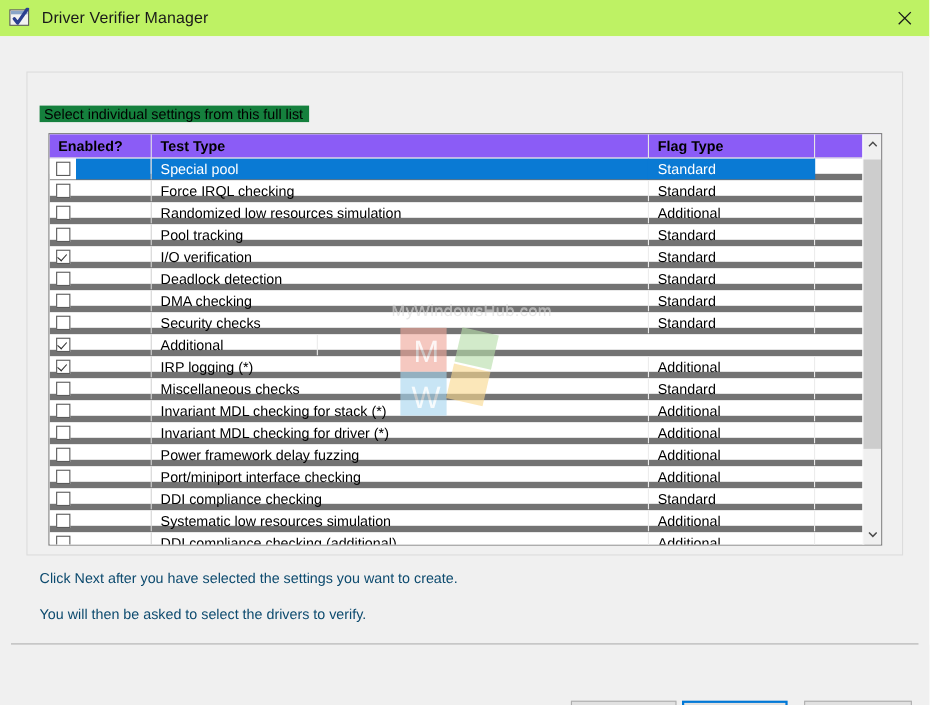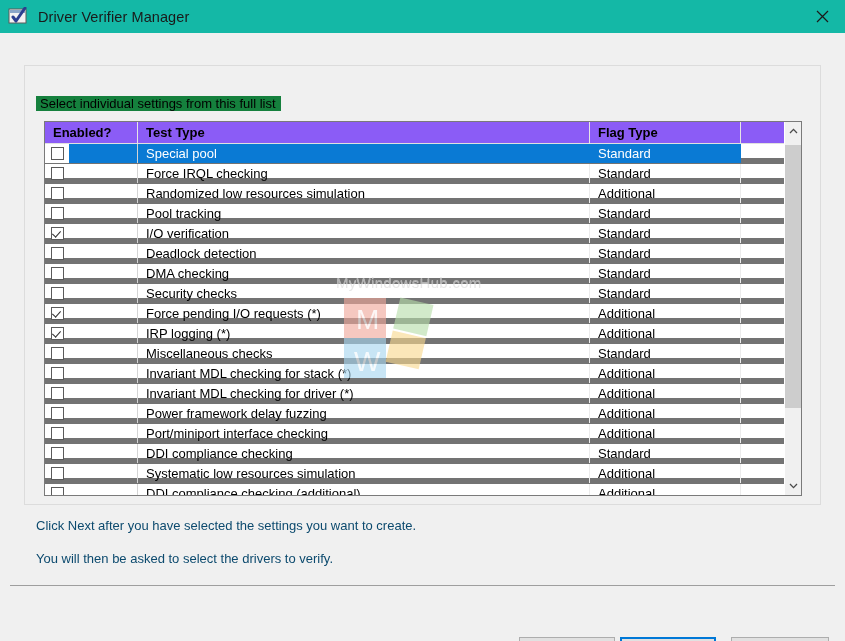--- a/index.html
+++ b/index.html
@@ -13,21 +13,21 @@
     font-family: "Liberation Sans", sans-serif;
     font-size: 13px;
     color: #000000;
     overflow: hidden;
     position: relative;
   }
 
   
   .titlebar {
     height: 33px;
-    background: #14b8a6;
+    background: #bef264;
     display: flex;
     align-items: center;
     position: relative;
     border-bottom: 1px solid #ffffff;
   }
   .titlebar-icon {
     width: 22px;
     height: 19px;
     margin-left: 8px;
     margin-right: 8px;
@@ -211,21 +211,21 @@
     top: 23px;
     width: 17px;
     height: 263px;
     background: #cdcdcd;
   }
   .sb-track { position:absolute; left:0; top:18px; width:17px; bottom:18px; background:#f0f0f0; }
 
   
   .watermark {
     position: absolute;
-    left: 336px;
+    left: 356px;
     top: 241px;
     width: 150px;
     height: 105px;
     pointer-events: none;
     opacity: 0.62;
   }
   .wm-text {
     position: absolute;
     left: 0; top: 0;
     font-size: 15px;
@@ -382,21 +382,20 @@
             <span class="checkbox"></span>
           </div>
           <div class="cell col-tt">Security checks</div>
           <div class="cell col-ft">Standard</div>
           <div class="cell col-pad"></div>
         </div>
         <div class="lv-row">
           <div class="cell col-en">
             <span class="checkbox checked"></span>
           </div>
-          <div class="cell col-tt">Force pending I/O requests (*)</div>
           <div class="cell col-ft">Additional</div>
           <div class="cell col-pad"></div>
         </div>
         <div class="lv-row">
           <div class="cell col-en">
             <span class="checkbox checked"></span>
           </div>
           <div class="cell col-tt">IRP logging (*)</div>
           <div class="cell col-ft">Additional</div>
           <div class="cell col-pad"></div>

